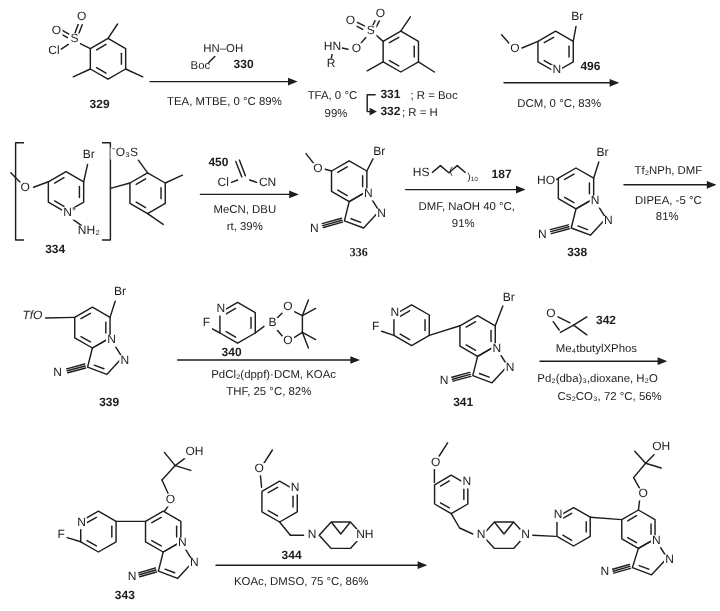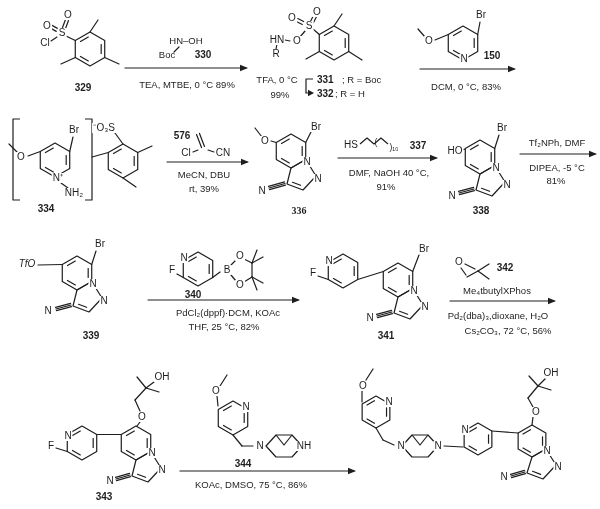--- a/index.html
+++ b/index.html
@@ -284,43 +284,43 @@
       <span class="txt l" style="left: 335px; top: 94px;">; R = H</span>
       <span class="txt m" style="left: 277px; top: 40px;">HN</span>
       <span class="txt m" style="left: 297px; top: 41px;">O</span>
       <span class="txt m" style="left: 276px; top: 54px;">R</span>
       <span class="txt m" style="left: 292px; top: 18px;">O</span>
       <span class="txt m" style="left: 317px; top: 12px;">O</span>
       <span class="txt m" style="left: 309px; top: 26px;">S</span>
       <span class="txt m" style="left: 481px; top: 15px;">Br</span>
       <span class="txt m" style="left: 429px; top: 41px;">O</span>
       <span class="txt m" style="left: 464px; top: 59px;">N</span>
-      <span class="txt b" style="left: 492px; top: 56px;">150</span>
+      <span class="txt b" style="left: 492px; top: 56px;">496</span>
       <span class="txt" style="left: 466px; top: 87px;">DCM, 0 °C, 83%</span>
       <span class="txt m" style="left: 74px; top: 130px;">Br</span>
       <span class="txt m" style="left: 21px; top: 157px;">O</span>
       <span class="txt m" style="left: 58px; top: 178px;">N⁺</span>
       <span class="txt m" style="left: 74px; top: 193px;">NH₂</span>
       <span class="txt b" style="left: 46px; top: 209px;">334</span>
       <span class="txt m" style="left: 104px; top: 128px;">⁻O₃S</span>
-      <span class="txt b" style="left: 182px; top: 136px;">576</span>
+      <span class="txt b" style="left: 182px; top: 136px;">450</span>
       <span class="txt m" style="left: 186px; top: 153px;">Cl</span>
       <span class="txt m" style="left: 223px; top: 153px;">CN</span>
       <span class="txt" style="left: 204px; top: 175px;">MeCN, DBU</span>
       <span class="txt" style="left: 204px; top: 189px;">rt, 39%</span>
       <span class="txt m" style="left: 316px; top: 127px;">Br</span>
       <span class="txt m" style="left: 265px; top: 141px;">O</span>
       <span class="txt m" style="left: 307px; top: 162px;">N</span>
       <span class="txt m" style="left: 318px; top: 179px;">N</span>
       <span class="txt m" style="left: 262px; top: 191px;">N</span>
       <span class="txt b" style="left: 299px; top: 211px; font-family: Liberation Serif, serif;">336</span>
       <span class="txt m" style="left: 351px; top: 145px;">HS</span>
       <span class="txt sm" style="left: 376px; top: 142px;">(</span>
       <span class="txt sm" style="left: 394px; top: 147px;">)₁₀</span>
-      <span class="txt b" style="left: 418px; top: 146px;">337</span>
+      <span class="txt b" style="left: 418px; top: 146px;">187</span>
       <span class="txt" style="left: 389px; top: 173px;">DMF, NaOH 40 °C,</span>
       <span class="txt" style="left: 386px; top: 187px;">91%</span>
       <span class="txt m" style="left: 502px; top: 128px;">Br</span>
       <span class="txt m" style="left: 455px; top: 151px;">HO</span>
       <span class="txt m" style="left: 496px; top: 168px;">N</span>
       <span class="txt m" style="left: 507px; top: 185px;">N</span>
       <span class="txt m" style="left: 452px; top: 196px;">N</span>
       <span class="txt b" style="left: 481px; top: 211px;">338</span>
       <span class="txt" style="left: 557px; top: 143px;">Tf₂NPh, DMF</span>
       <span class="txt" style="left: 557px; top: 168px;">DIPEA, -5 °C</span>

